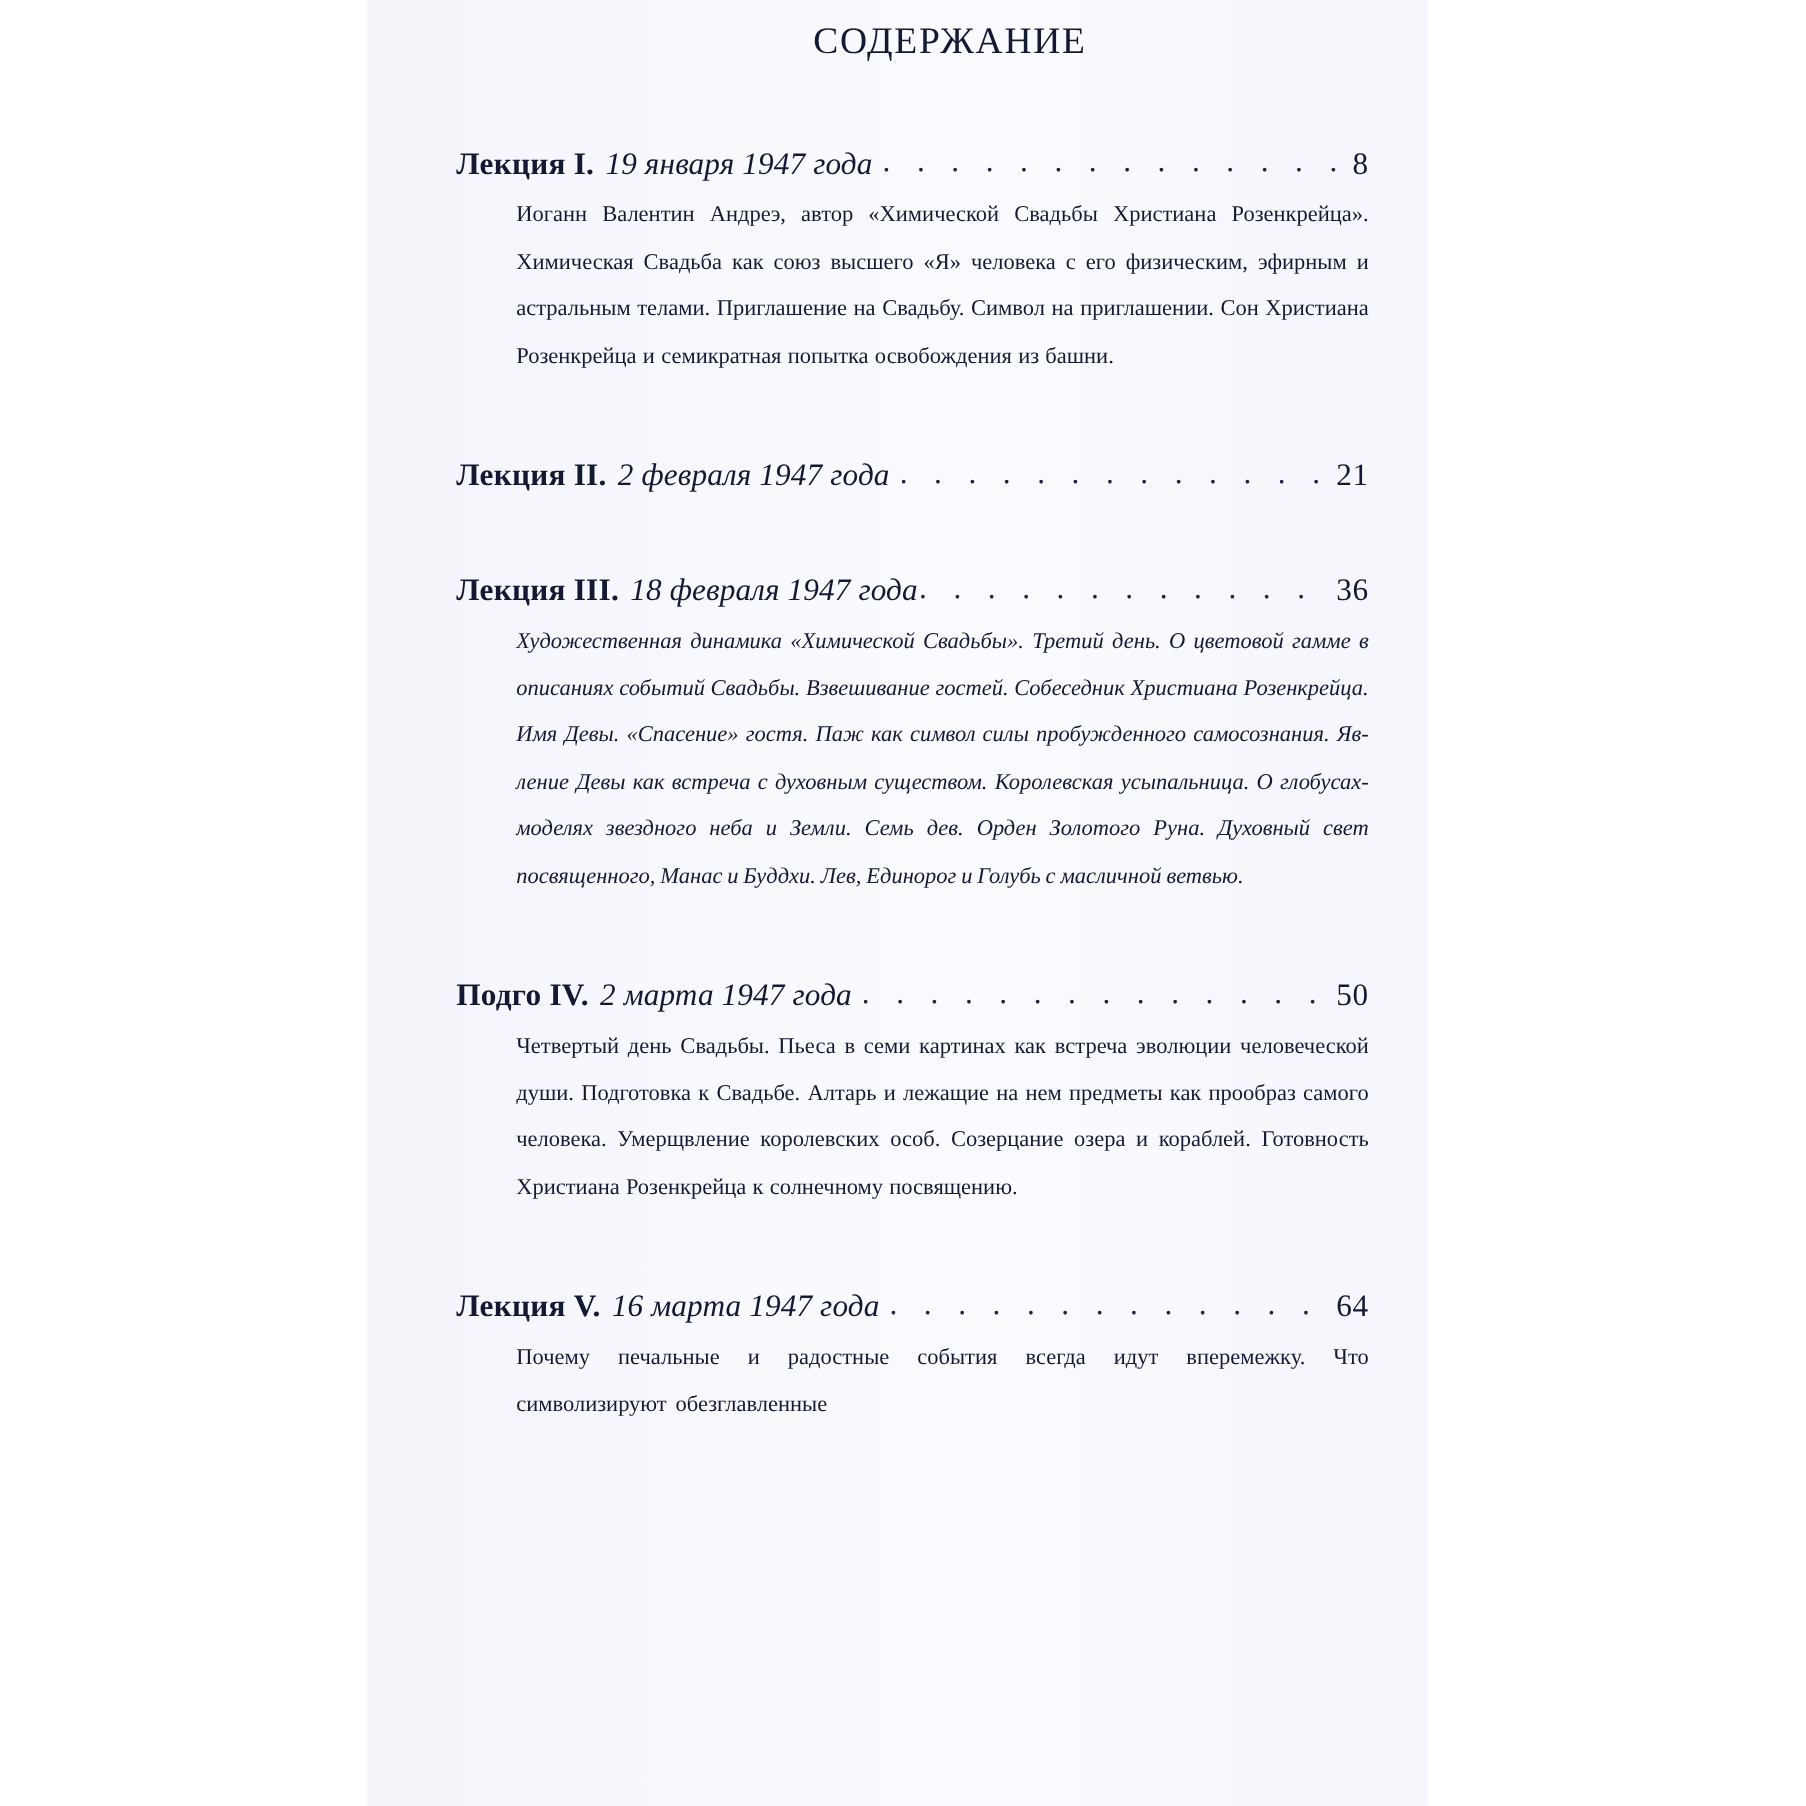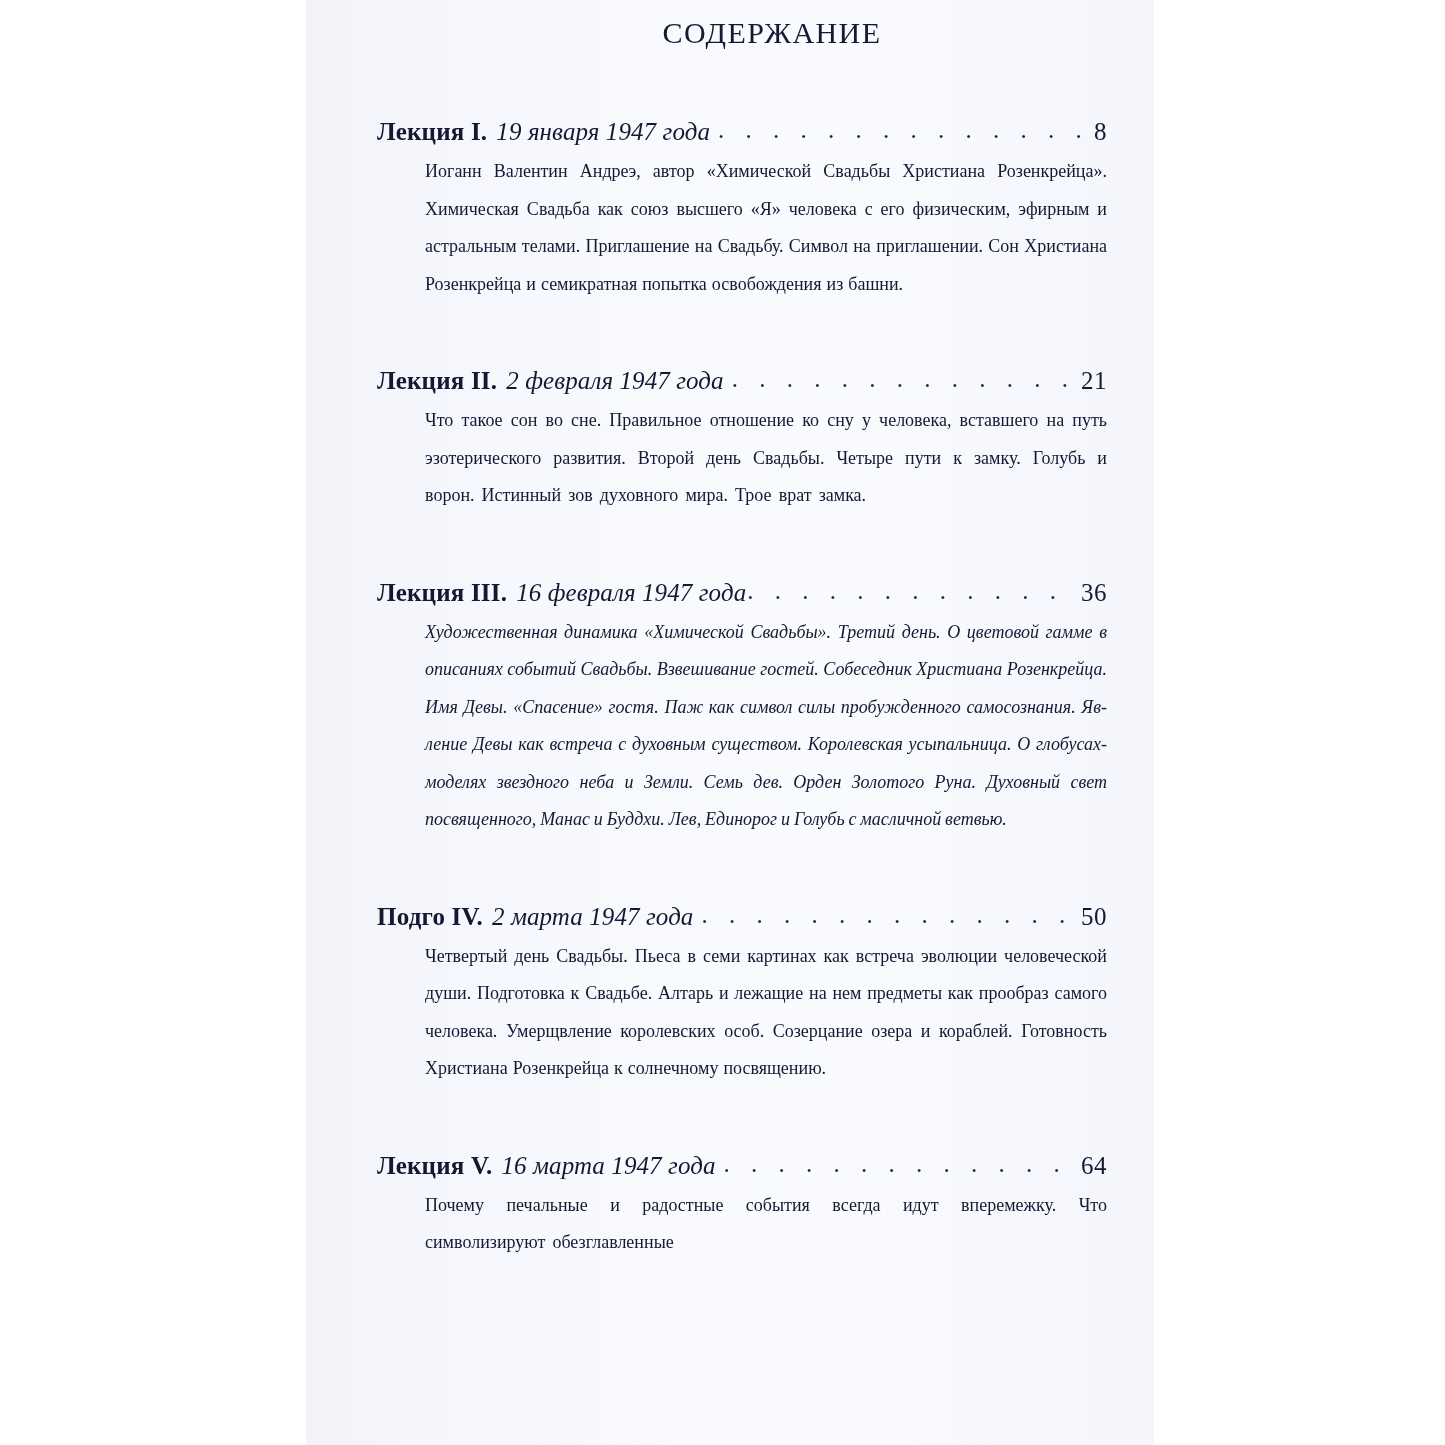--- a/index.html
+++ b/index.html
@@ -16,21 +16,21 @@
   }
   .screen {
     position: relative;
     width: 1445px;
     height: 1445px;
     background: #ffffff;
   }
   
   .page {
     position: absolute;
-    left: 306px;
+    left: 294px;
     top: 0;
     width: 848px;
     height: 1445px;
     background: #f5f6fb;
     background-image:
       linear-gradient(to right, #f2f4fa 0%, #f7f8fd 22%, #fafbfe 60%, #f4f6fc 100%);
     box-sizing: border-box;
     padding: 0;
     overflow: hidden;
   }
@@ -128,27 +128,26 @@
         <div class="entry-body">Иоганн Валентин Андреэ, автор «Химической Свадь­бы Христиана Розенкрейца».  Химическая Свадьба как союз высшего «Я» человека с его физическим, эфирным и астральным телами.  Приглашение на Свадьбу. Символ на приглашении. Сон Христиана Ро­зенкрейца и семикратная попытка освобождения из башни.</div>
       </div>
 
       <div class="entry">
         <div class="entry-head">
           <span class="lec">Лекция II.</span>
           <span class="date">2 февраля 1947 года</span>
           <span class="leader">. . . . . . . . . . . . . . . . . . . . . . . . . . . . . . . . . . . . . .</span>
           <span class="pageno">21</span>
         </div>
-        <div class="entry-body loose">Что такое сон во сне. Правильное отношение ко сну  у человека, вставшего на путь эзотерического развития. Второй день Свадьбы. Четыре пути к замку. Голубь и ворон. Истинный зов духовного мира. Трое врат замка.</div>
       </div>
 
       <div class="entry">
         <div class="entry-head tight">
           <span class="lec">Лекция III.</span>
-          <span class="date">16 февраля 1947 года</span>
+          <span class="date">18 февраля 1947 года</span>
           <span class="leader">. . . . . . . . . . . . . . . . . . . . . . . . . . . . . . . . . . . . . .</span>
           <span class="pageno">36</span>
         </div>
         <div class="entry-body tightish">Художественная динамика «Химической Свадьбы». Третий день. О цветовой гамме в описаниях событий Свадьбы. Взвешивание гостей. Собеседник Христи­ана Розенкрейца. Имя Девы. «Спасение» гостя. Паж как символ силы пробужденного самосознания. Яв­ление Девы как встреча с духовным существом. Ко­ролевская усыпальница. О глобусах-моделях звезд­ного неба и Земли. Семь дев. Орден Золотого Руна. Духовный свет посвященного, Манас и Буддхи. Лев, Единорог и Голубь с масличной ветвью.</div>
       </div>
 
       <div class="entry">
         <div class="entry-head">
           <span class="lec">Подго IV.</span>
           <span class="date">2 марта 1947 года</span>

